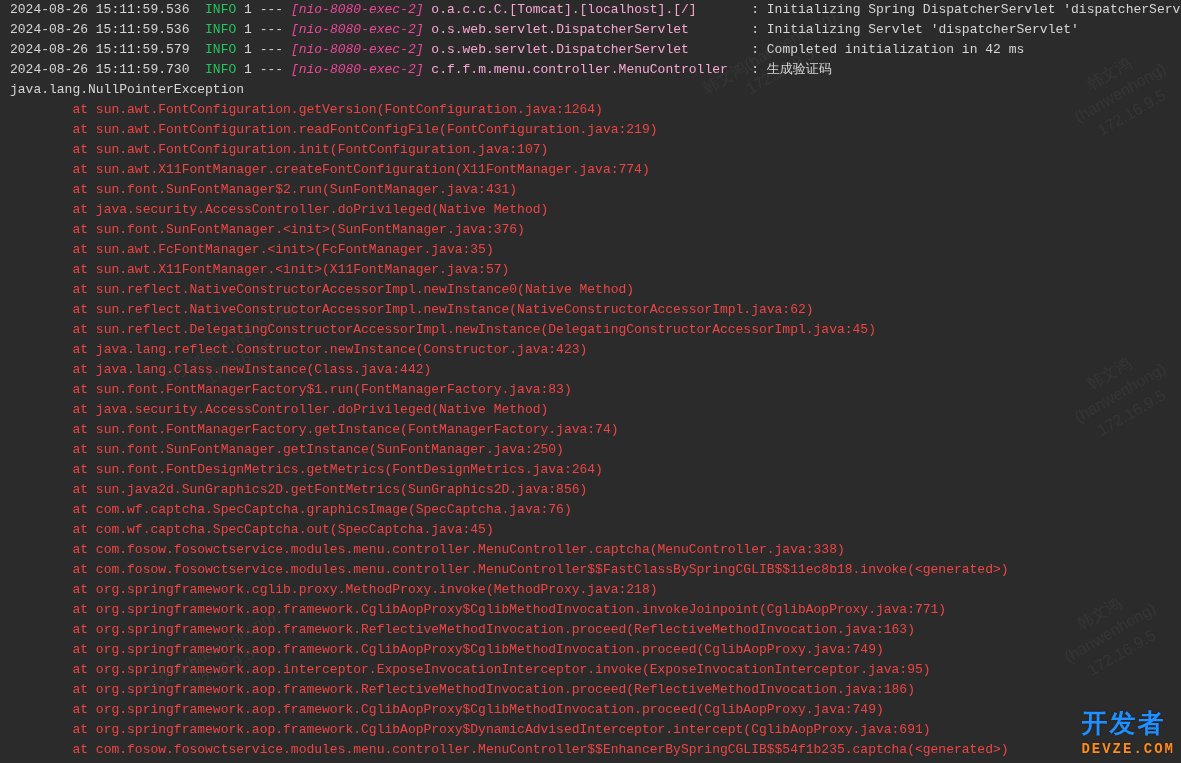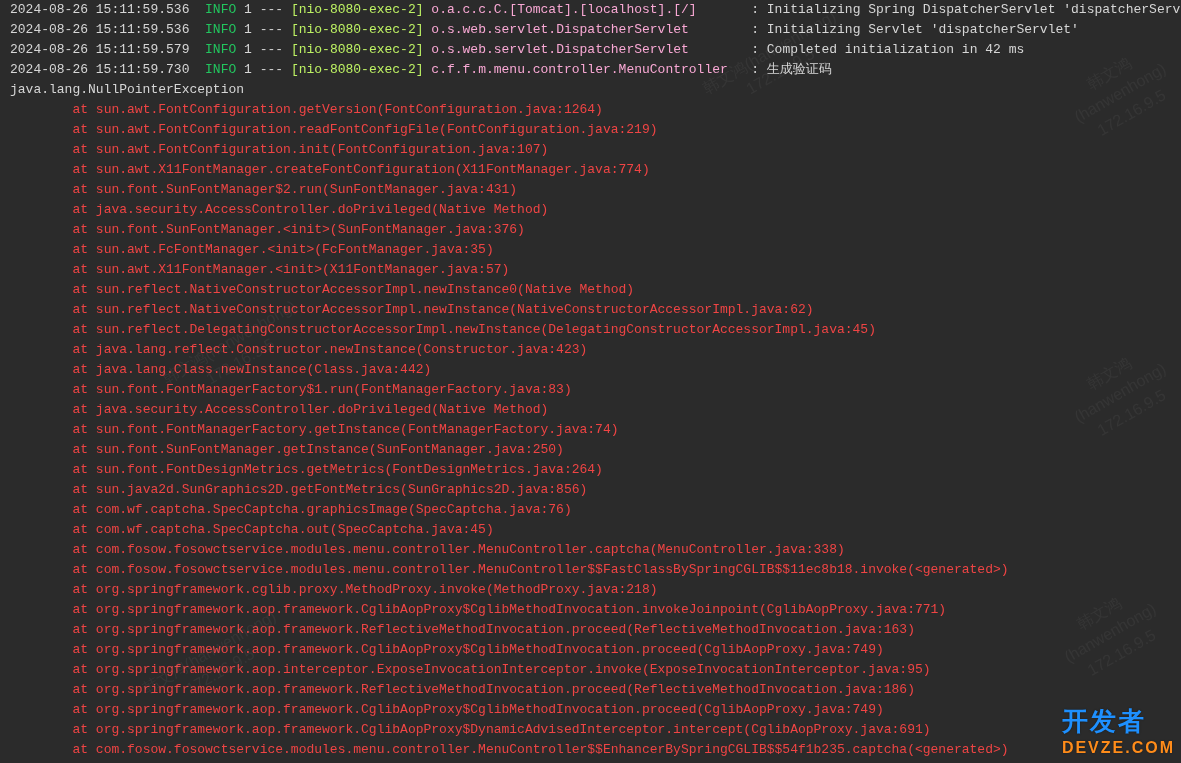--- a/index.html
+++ b/index.html
@@ -16,21 +16,21 @@
     font-size: 13px;
     line-height: 20px;
     color: #d6d6d6;
     white-space: pre;
     padding: 0 4px 4px 10px;
     letter-spacing: 0;
   }
   .log-line { display: block; }
   .ts { color: #d6d6d6; }
   .lvl { color: #22c55e; }
-  .thr { color: #bef264; }
+  .thr { color: #ec4899; font-style: italic; }
   .cls { color: #f9a8d4; }
   .msg { color: #d6d6d6; }
   .trace { color: #ef4444; }
   .watermark {
     position: absolute;
     color: rgba(255,255,255,0.05);
     font-family: sans-serif;
     pointer-events: none;
     transform: rotate(-30deg);
     font-size: 16px;
@@ -46,24 +46,24 @@
     pointer-events: none;
   }
   .logo .cn {
     font-size: 26px;
     color: #1e90ff;
     letter-spacing: 2px;
     text-shadow: 0 0 2px rgba(0,0,0,0.4);
     margin-top: 20px;
   }
   .logo .en {
-    font-size: 16px;
+    font-size: 14px;
     color: #ff8c1a;
     letter-spacing: 2px;
-    font-family: Liberation Sans, sans-serif;
+    font-family: Liberation Mono, monospace;
     text-shadow: 0 0 2px rgba(0,0,0,0.4);
   }
 </style>
 </head>
 <body>
 
 <div class="console" id="console"><span class="log-line"><span class="ts">2024-08-26 15:11:59.536</span>  <span class="lvl">INFO</span> <span>1</span> --- <span class="thr">[nio-8080-exec-2]</span> <span class="cls">o.a.c.c.C.[Tomcat].[localhost].[/]     </span>  : <span class="msg">Initializing Spring DispatcherServlet 'dispatcherServlet'</span></span><span class="log-line"><span class="ts">2024-08-26 15:11:59.536</span>  <span class="lvl">INFO</span> <span>1</span> --- <span class="thr">[nio-8080-exec-2]</span> <span class="cls">o.s.web.servlet.DispatcherServlet      </span>  : <span class="msg">Initializing Servlet 'dispatcherServlet'</span></span><span class="log-line"><span class="ts">2024-08-26 15:11:59.579</span>  <span class="lvl">INFO</span> <span>1</span> --- <span class="thr">[nio-8080-exec-2]</span> <span class="cls">o.s.web.servlet.DispatcherServlet      </span>  : <span class="msg">Completed initialization in 42 ms</span></span><span class="log-line"><span class="ts">2024-08-26 15:11:59.730</span>  <span class="lvl">INFO</span> <span>1</span> --- <span class="thr">[nio-8080-exec-2]</span> <span class="cls">c.f.f.m.menu.controller.MenuController </span>  : <span class="msg">生成验证码</span></span><span class="log-line">java.lang.NullPointerException</span><span class="log-line trace">        <span>at sun.awt.FontConfiguration.getVersion(FontConfiguration.java:1264)</span></span><span class="log-line trace">        <span>at sun.awt.FontConfiguration.readFontConfigFile(FontConfiguration.java:219)</span></span><span class="log-line trace">        <span>at sun.awt.FontConfiguration.init(FontConfiguration.java:107)</span></span><span class="log-line trace">        <span>at sun.awt.X11FontManager.createFontConfiguration(X11FontManager.java:774)</span></span><span class="log-line trace">        <span>at sun.font.SunFontManager$2.run(SunFontManager.java:431)</span></span><span class="log-line trace">        <span>at java.security.AccessController.doPrivileged(Native Method)</span></span><span class="log-line trace">        <span>at sun.font.SunFontManager.&lt;init&gt;(SunFontManager.java:376)</span></span><span class="log-line trace">        <span>at sun.awt.FcFontManager.&lt;init&gt;(FcFontManager.java:35)</span></span><span class="log-line trace">        <span>at sun.awt.X11FontManager.&lt;init&gt;(X11FontManager.java:57)</span></span><span class="log-line trace">        <span>at sun.reflect.NativeConstructorAccessorImpl.newInstance0(Native Method)</span></span><span class="log-line trace">        <span>at sun.reflect.NativeConstructorAccessorImpl.newInstance(NativeConstructorAccessorImpl.java:62)</span></span><span class="log-line trace">        <span>at sun.reflect.DelegatingConstructorAccessorImpl.newInstance(DelegatingConstructorAccessorImpl.java:45)</span></span><span class="log-line trace">        <span>at java.lang.reflect.Constructor.newInstance(Constructor.java:423)</span></span><span class="log-line trace">        <span>at java.lang.Class.newInstance(Class.java:442)</span></span><span class="log-line trace">        <span>at sun.font.FontManagerFactory$1.run(FontManagerFactory.java:83)</span></span><span class="log-line trace">        <span>at java.security.AccessController.doPrivileged(Native Method)</span></span><span class="log-line trace">        <span>at sun.font.FontManagerFactory.getInstance(FontManagerFactory.java:74)</span></span><span class="log-line trace">        <span>at sun.font.SunFontManager.getInstance(SunFontManager.java:250)</span></span><span class="log-line trace">        <span>at sun.font.FontDesignMetrics.getMetrics(FontDesignMetrics.java:264)</span></span><span class="log-line trace">        <span>at sun.java2d.SunGraphics2D.getFontMetrics(SunGraphics2D.java:856)</span></span><span class="log-line trace">        <span>at com.wf.captcha.SpecCaptcha.graphicsImage(SpecCaptcha.java:76)</span></span><span class="log-line trace">        <span>at com.wf.captcha.SpecCaptcha.out(SpecCaptcha.java:45)</span></span><span class="log-line trace">        <span>at com.fosow.fosowctservice.modules.menu.controller.MenuController.captcha(MenuController.java:338)</span></span><span class="log-line trace">        <span>at com.fosow.fosowctservice.modules.menu.controller.MenuController$$FastClassBySpringCGLIB$$11ec8b18.invoke(&lt;generated&gt;)</span></span><span class="log-line trace">        <span>at org.springframework.cglib.proxy.MethodProxy.invoke(MethodProxy.java:218)</span></span><span class="log-line trace">        <span>at org.springframework.aop.framework.CglibAopProxy$CglibMethodInvocation.invokeJoinpoint(CglibAopProxy.java:771)</span></span><span class="log-line trace">        <span>at org.springframework.aop.framework.ReflectiveMethodInvocation.proceed(ReflectiveMethodInvocation.java:163)</span></span><span class="log-line trace">        <span>at org.springframework.aop.framework.CglibAopProxy$CglibMethodInvocation.proceed(CglibAopProxy.java:749)</span></span><span class="log-line trace">        <span>at org.springframework.aop.interceptor.ExposeInvocationInterceptor.invoke(ExposeInvocationInterceptor.java:95)</span></span><span class="log-line trace">        <span>at org.springframework.aop.framework.ReflectiveMethodInvocation.proceed(ReflectiveMethodInvocation.java:186)</span></span><span class="log-line trace">        <span>at org.springframework.aop.framework.CglibAopProxy$CglibMethodInvocation.proceed(CglibAopProxy.java:749)</span></span><span class="log-line trace">        <span>at org.springframework.aop.framework.CglibAopProxy$DynamicAdvisedInterceptor.intercept(CglibAopProxy.java:691)</span></span><span class="log-line trace">        <span>at com.fosow.fosowctservice.modules.menu.controller.MenuController$$EnhancerBySpringCGLIB$$54f1b235.captcha(&lt;generated&gt;)</span></span></div>
 
 <div class="watermark" style="top:40px; left:700px;"><span>韩文鸿(hanwenhong)</span><br><span>172.16.9.5</span></div>
 <div class="watermark" style="top:60px; left:1060px;"><span>韩文鸿(hanwenhong)</span><br><span>172.16.9.5</span></div>

